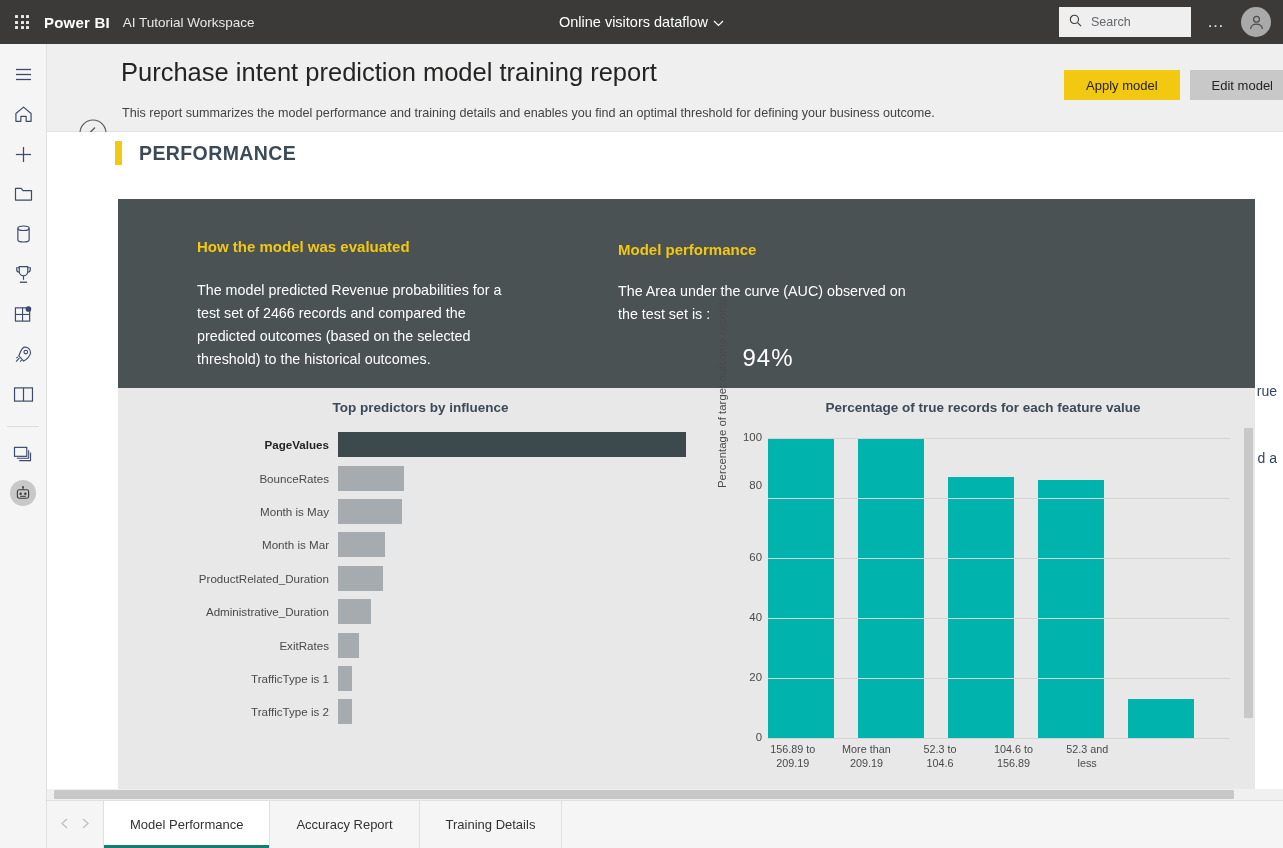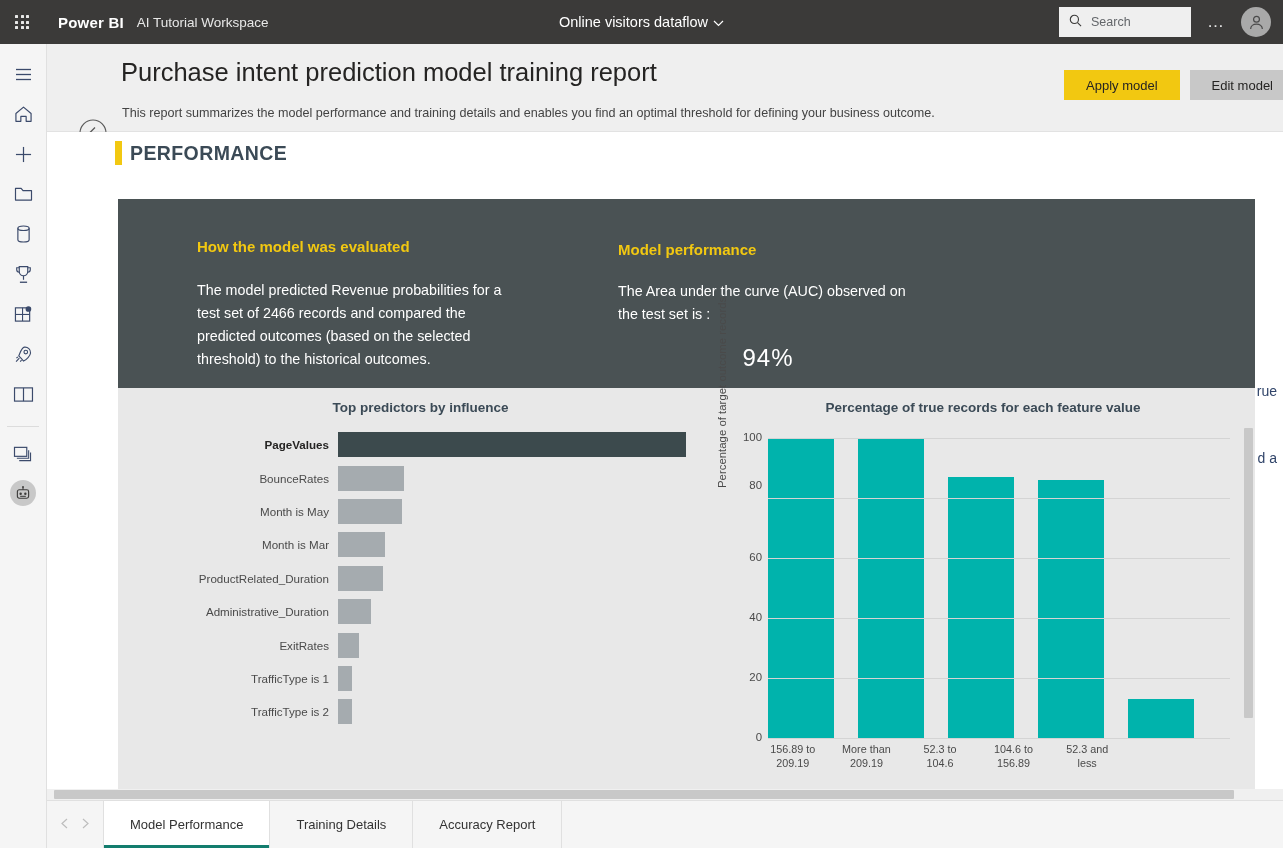--- a/index.html
+++ b/index.html
@@ -16,21 +16,21 @@
   .topbar {
     position:absolute; left:0; top:0; width:1283px; height:44px;
     background:#3b3a39; display:flex; align-items:center;
   }
   .waffle {
     width:44px; height:44px; display:flex; align-items:center; justify-content:center;
     cursor:pointer;
   }
   .waffle-grid { display:grid; grid-template-columns:repeat(3,3px); grid-template-rows:repeat(3,3px); gap:2.5px; }
   .waffle-grid i { width:3px; height:3px; background:#e8e8e8; border-radius:0.5px; display:block; }
-  .brand { color:#fff; font-size:15px; font-weight:bold; letter-spacing:.2px; margin-left:14px; }
+  .brand { color:#fff; font-size:15px; font-weight:bold; letter-spacing:.2px; margin-left:0; }
   .workspace { color:#e8e8e8; font-size:13.5px; margin-left:13px; font-weight:400; }
   .doc-title-wrap {
     position:absolute; left:0; right:0; top:0; height:44px;
     display:flex; align-items:center; justify-content:center; pointer-events:none;
   }
   .doc-title { color:#fff; font-size:14.5px; pointer-events:auto; cursor:pointer; display:flex; align-items:flex-end; gap:5px;}
   .caret { display:inline-block; }
   .topright { margin-left:auto; display:flex; align-items:center; gap:10px; padding-right:12px; z-index:3;}
   .searchbox {
     width:132px; height:30px; background:#efefef; display:flex; align-items:center; gap:9px;
@@ -88,21 +88,21 @@
   }
   .btn-apply { background:#f2c811; }
   .btn-edit  { background:#c8c8c8; margin-right:-12px; }
 
   
   .canvas {
     position:absolute; left:47px; top:132px; width:1236px; height:668px;
     background:#ffffff; overflow:hidden;
   }
   .perf-heading {
-    position:absolute; left:68px; top:9px; display:flex; align-items:center; gap:8px;
+    position:absolute; left:68px; top:9px; display:flex; align-items:center; gap:17px;
   }
   .perf-bar { width:7px; height:24px; background:#f2c811; }
   .perf-text { font-size:19.5px; font-weight:bold; color:#3b4a56; letter-spacing:.4px; }
 
   
   .dark-panel {
     position:absolute; left:71px; top:67px; width:1137px; height:189px;
     background:#4a5254; color:#fff;
   }
   .dp-col { position:absolute; }
@@ -502,18 +502,18 @@
           </svg>
       </span>
       <span class="tab-arrow">
         <svg width="9" height="11" viewBox="0 0 9 11">
             <path d="M2 1l5 4.5L2 10" stroke="#bdbdbd" stroke-width="1.2" fill="none"></path>
           </svg>
       </span>
     </div>
     <div id="tabs-host" style="display:flex;">
         <div class="tab active">Model Performance</div>
+        <div class="tab">Accuracy Report</div>
         <div class="tab">Training Details</div>
-        <div class="tab">Accuracy Report</div>
       </div>
   </div>
 
 </div>
 
 </body></html>

